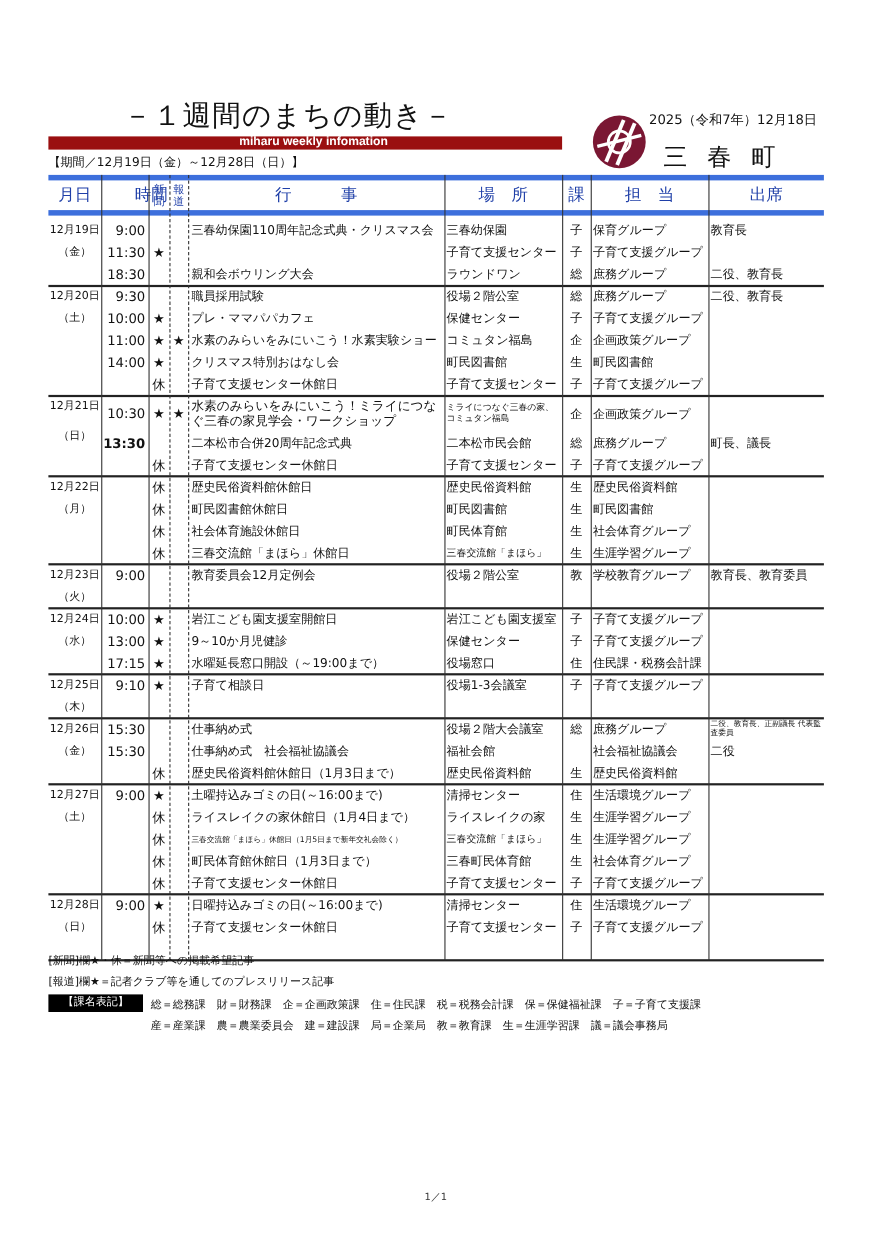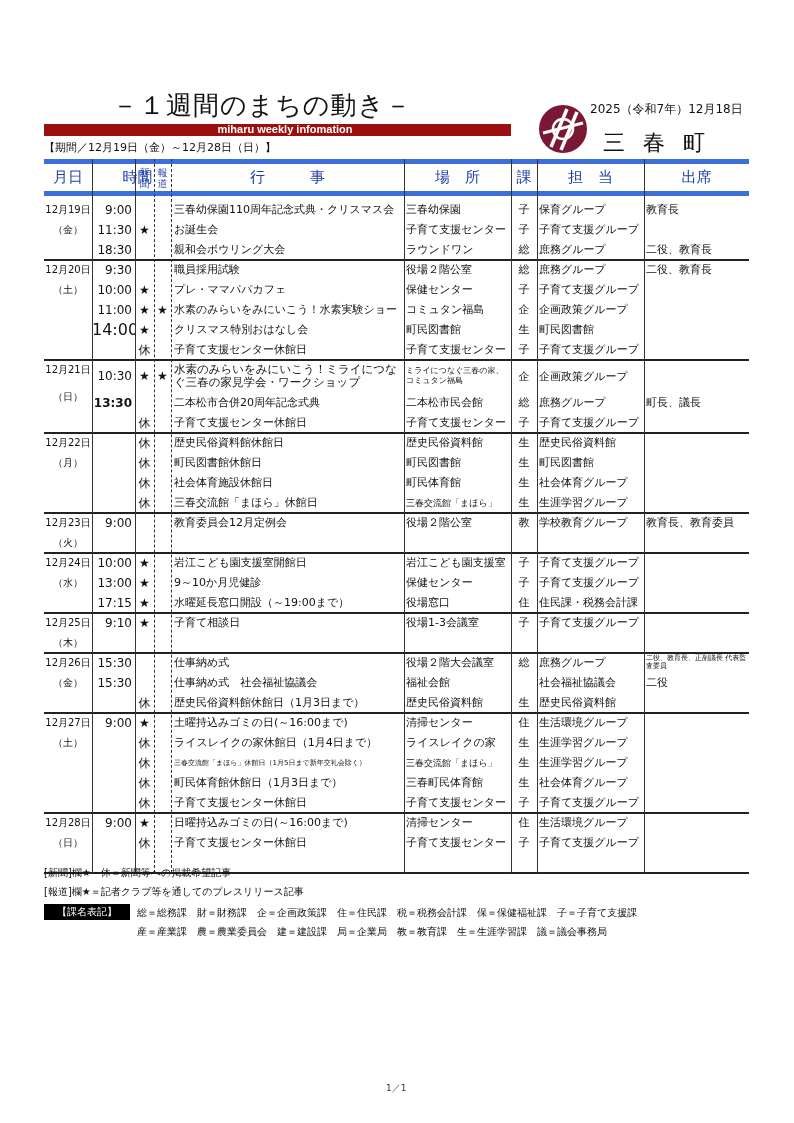--- a/index.html
+++ b/index.html
@@ -70,21 +70,20 @@
       <div class="c" style="left: 127px; width: 233px; height: 20px; text-align: left; padding: 0px 0px 0px 3px;">三春幼保園110周年記念式典・クリスマス会</div>
       <div class="c" style="left: 360px; width: 107px; height: 20px; text-align: left; padding: 0px 0px 0px 2px;">三春幼保園</div>
       <div class="c" style="left: 467px; width: 26px; height: 20px; text-align: center;">子</div>
       <div class="c" style="left: 493px; width: 107px; height: 20px; text-align: left; padding: 0px 0px 0px 2px;">保育グループ</div>
       <div class="c" style="left: 600px; width: 105px; height: 20px; text-align: left; padding: 0px 0px 0px 2px;">教育長</div>
     </div>
     <div class="row" style="top: 61px; height: 20px;">
       <div class="c" style="left: 48px; width: 43px; height: 20px; text-align: right; padding: 0px 3px 0px 0px; font-size: 12px;">11:30</div>
       <div class="c" style="left: 91px; width: 19px; height: 20px; text-align: center; font-size: 12px;">★</div>
       <div class="c" style="left: 110px; width: 17px; height: 20px; text-align: center; font-size: 12px;"></div>
-      <div class="c" style="left: 127px; width: 233px; height: 20px; text-align: left; padding: 0px 0px 0px 3px;">お誕生会</div>
       <div class="c" style="left: 360px; width: 107px; height: 20px; text-align: left; padding: 0px 0px 0px 2px;">子育て支援センター</div>
       <div class="c" style="left: 467px; width: 26px; height: 20px; text-align: center;">子</div>
       <div class="c" style="left: 493px; width: 107px; height: 20px; text-align: left; padding: 0px 0px 0px 2px;">子育て支援グループ</div>
       <div class="c" style="left: 600px; width: 105px; height: 20px; text-align: left; padding: 0px 0px 0px 2px;"></div>
     </div>
     <div class="row" style="top: 81px; height: 20px;">
       <div class="c" style="left: 48px; width: 43px; height: 20px; text-align: right; padding: 0px 3px 0px 0px; font-size: 12px;">18:30</div>
       <div class="c" style="left: 91px; width: 19px; height: 20px; text-align: center; font-size: 12px;"></div>
       <div class="c" style="left: 110px; width: 17px; height: 20px; text-align: center; font-size: 12px;"></div>
       <div class="c" style="left: 127px; width: 233px; height: 20px; text-align: left; padding: 0px 0px 0px 3px;">親和会ボウリング大会</div>
@@ -120,21 +119,21 @@
       <div class="c" style="left: 48px; width: 43px; height: 20px; text-align: right; padding: 0px 3px 0px 0px; font-size: 12px;">11:00</div>
       <div class="c" style="left: 91px; width: 19px; height: 20px; text-align: center; font-size: 12px;">★</div>
       <div class="c" style="left: 110px; width: 17px; height: 20px; text-align: center; font-size: 12px;">★</div>
       <div class="c" style="left: 127px; width: 233px; height: 20px; text-align: left; padding: 0px 0px 0px 3px;">水素のみらいをみにいこう！水素実験ショー</div>
       <div class="c" style="left: 360px; width: 107px; height: 20px; text-align: left; padding: 0px 0px 0px 2px;">コミュタン福島</div>
       <div class="c" style="left: 467px; width: 26px; height: 20px; text-align: center;">企</div>
       <div class="c" style="left: 493px; width: 107px; height: 20px; text-align: left; padding: 0px 0px 0px 2px;">企画政策グループ</div>
       <div class="c" style="left: 600px; width: 105px; height: 20px; text-align: left; padding: 0px 0px 0px 2px;"></div>
     </div>
     <div class="row" style="top: 161px; height: 20px;">
-      <div class="c" style="left: 48px; width: 43px; height: 20px; text-align: right; padding: 0px 3px 0px 0px; font-size: 16px;">14:00</div>
+      <div class="c" style="left: 48px; width: 43px; height: 20px; text-align: right; padding: 0px 3px 0px 0px; font-size: 12px;">14:00</div>
       <div class="c" style="left: 91px; width: 19px; height: 20px; text-align: center; font-size: 12px;">★</div>
       <div class="c" style="left: 110px; width: 17px; height: 20px; text-align: center; font-size: 12px;"></div>
       <div class="c" style="left: 127px; width: 233px; height: 20px; text-align: left; padding: 0px 0px 0px 3px;">クリスマス特別おはなし会</div>
       <div class="c" style="left: 360px; width: 107px; height: 20px; text-align: left; padding: 0px 0px 0px 2px;">町民図書館</div>
       <div class="c" style="left: 467px; width: 26px; height: 20px; text-align: center;">生</div>
       <div class="c" style="left: 493px; width: 107px; height: 20px; text-align: left; padding: 0px 0px 0px 2px;">町民図書館</div>
       <div class="c" style="left: 600px; width: 105px; height: 20px; text-align: left; padding: 0px 0px 0px 2px;"></div>
     </div>
     <div class="row" style="top: 181px; height: 20px;">
       <div class="c" style="left: 48px; width: 43px; height: 20px; text-align: right; padding: 0px 3px 0px 0px; font-size: 12px;"></div>

